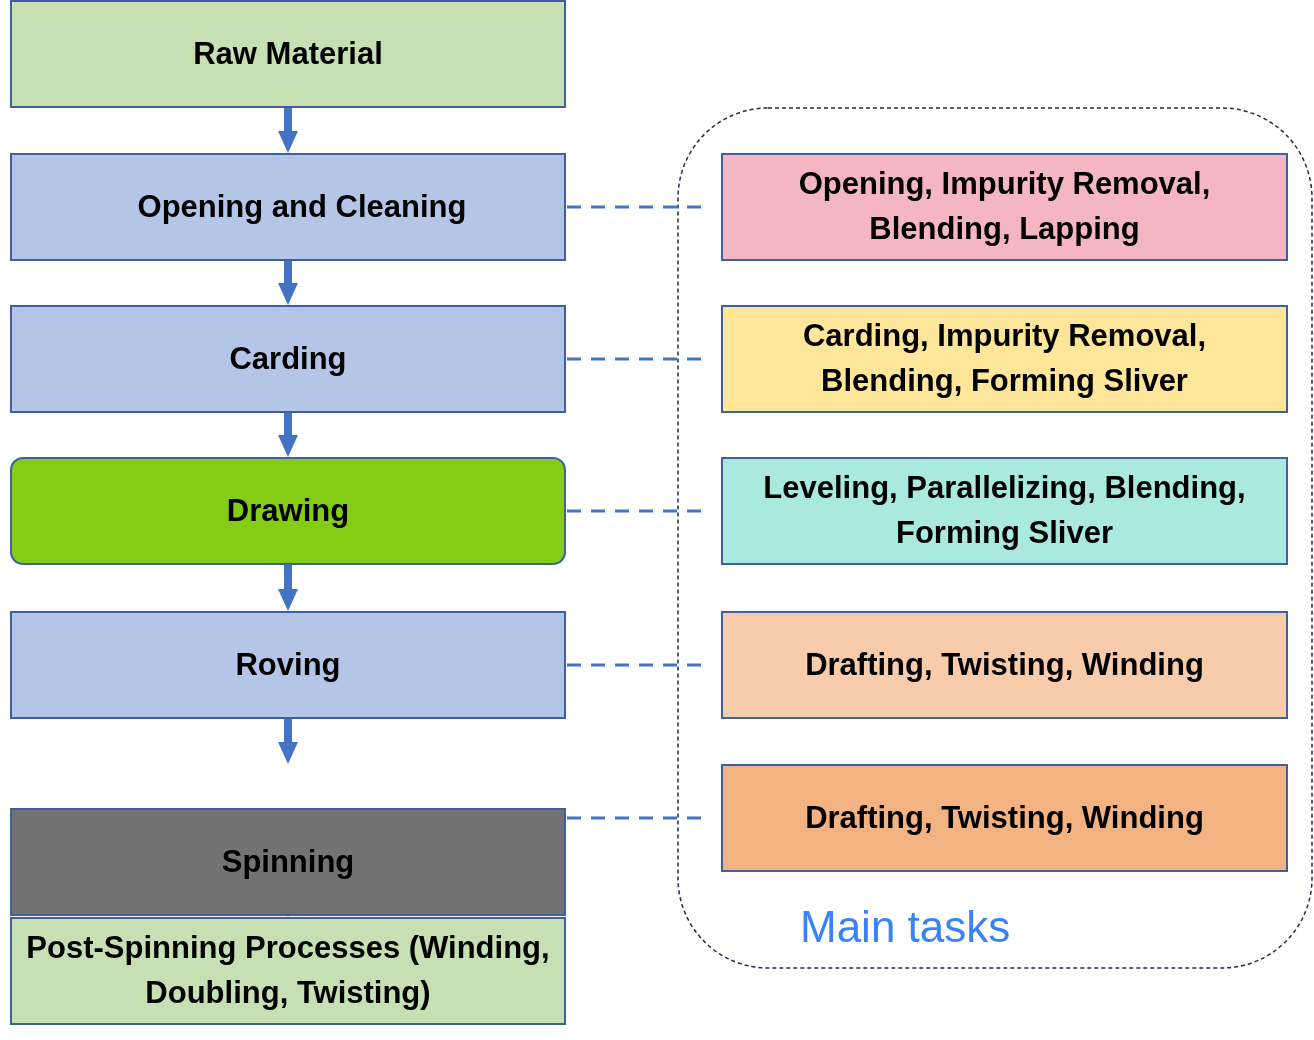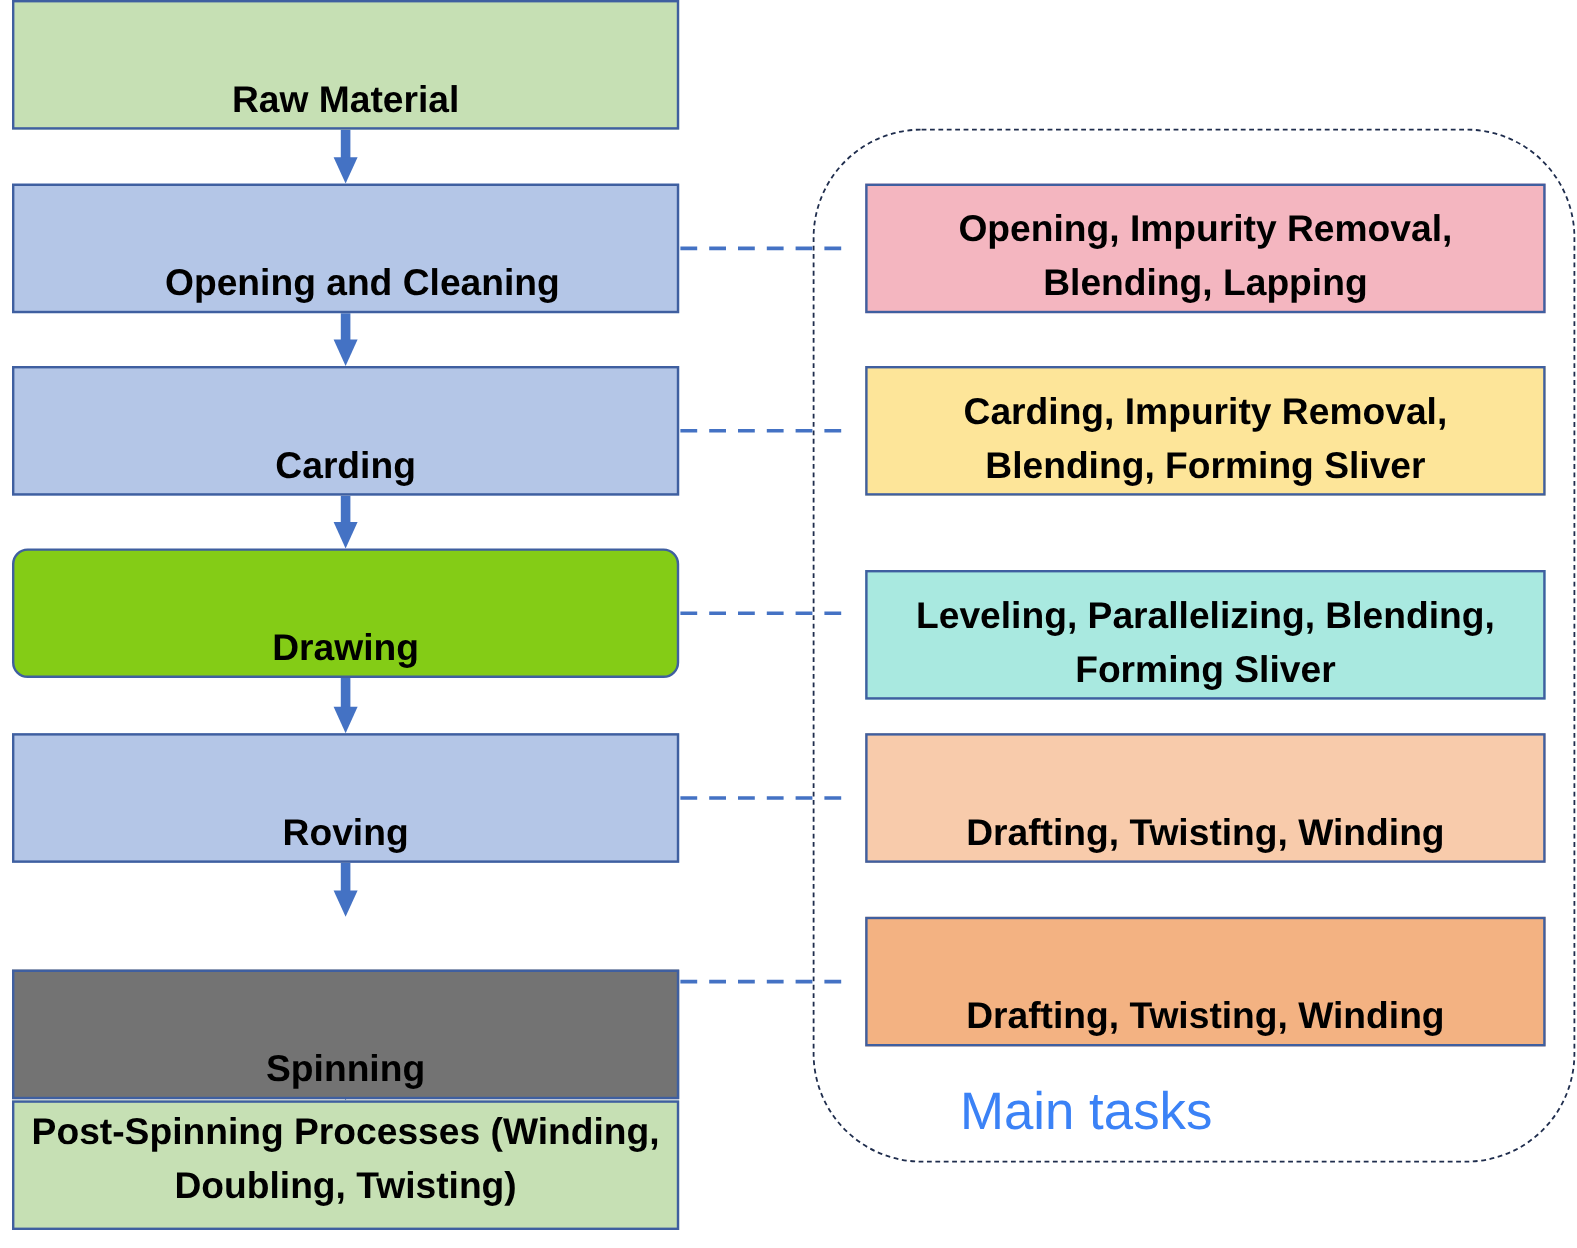--- a/index.html
+++ b/index.html
@@ -1,19 +1,19 @@
 <!DOCTYPE html>
 <html><head>
 <meta charset="utf-8">
 <style>
   html, body { margin:0; padding:0; background:#ffffff; }
   body { width:1314px; height:1040px; position:relative; overflow:hidden;
          font-family:"Liberation Sans", "DejaVu Sans", sans-serif; }
   .box { position:absolute; box-sizing:border-box; border:2px solid #3f5fa0;
-         display:flex; align-items:flex-end; justify-content:center; text-align:center;
+         display:flex; align-items:center; justify-content:center; text-align:center;
          font-weight:bold; color:#000; font-size:31px; line-height:1.45; }
   .left { left:10px; width:556px; height:108px; }
   .right { left:706px; width:567px; height:108px; font-size:31px;margin-left:15px; }
   svg.overlay { position:absolute; left:0; top:0; }
   .group-label { position:absolute; left:800px; top:902px; width:390px; text-align:left;
                  font-size:44px; color:#3b82f6; font-weight:normal; }
 </style>
 </head>
 <body>
 
@@ -63,21 +63,21 @@
 <div class="box left" style="top:917px;background:#c6e0b4;padding:12px 10px;">
     <span>Post-Spinning Processes (Winding, Doubling, Twisting)</span>
   </div>
 
 <div class="box right" style="top:153px;background:#f4b6c0;padding:0 70px;">
     <span>Opening, Impurity Removal, Blending, Lapping</span>
   </div>
 <div class="box right" style="top:305px;background:#fde599;padding:0 60px;">
     <span>Carding, Impurity Removal, Blending, Forming Sliver</span>
   </div>
-<div class="box right" style="top:475px;background:#a9e9e0;padding:0 20px;">
+<div class="box right" style="top:457px;background:#a9e9e0;padding:0 20px;">
     <span>Leveling, Parallelizing, Blending, Forming Sliver</span>
   </div>
 <div class="box right" style="top:611px;background:#f8cbab;">
     <span>Drafting, Twisting, Winding</span>
   </div>
 <div class="box right" style="top:764px;background:#f3b282;">
     <span>Drafting, Twisting, Winding</span>
   </div>
 
 <div class="group-label">Main tasks</div>

